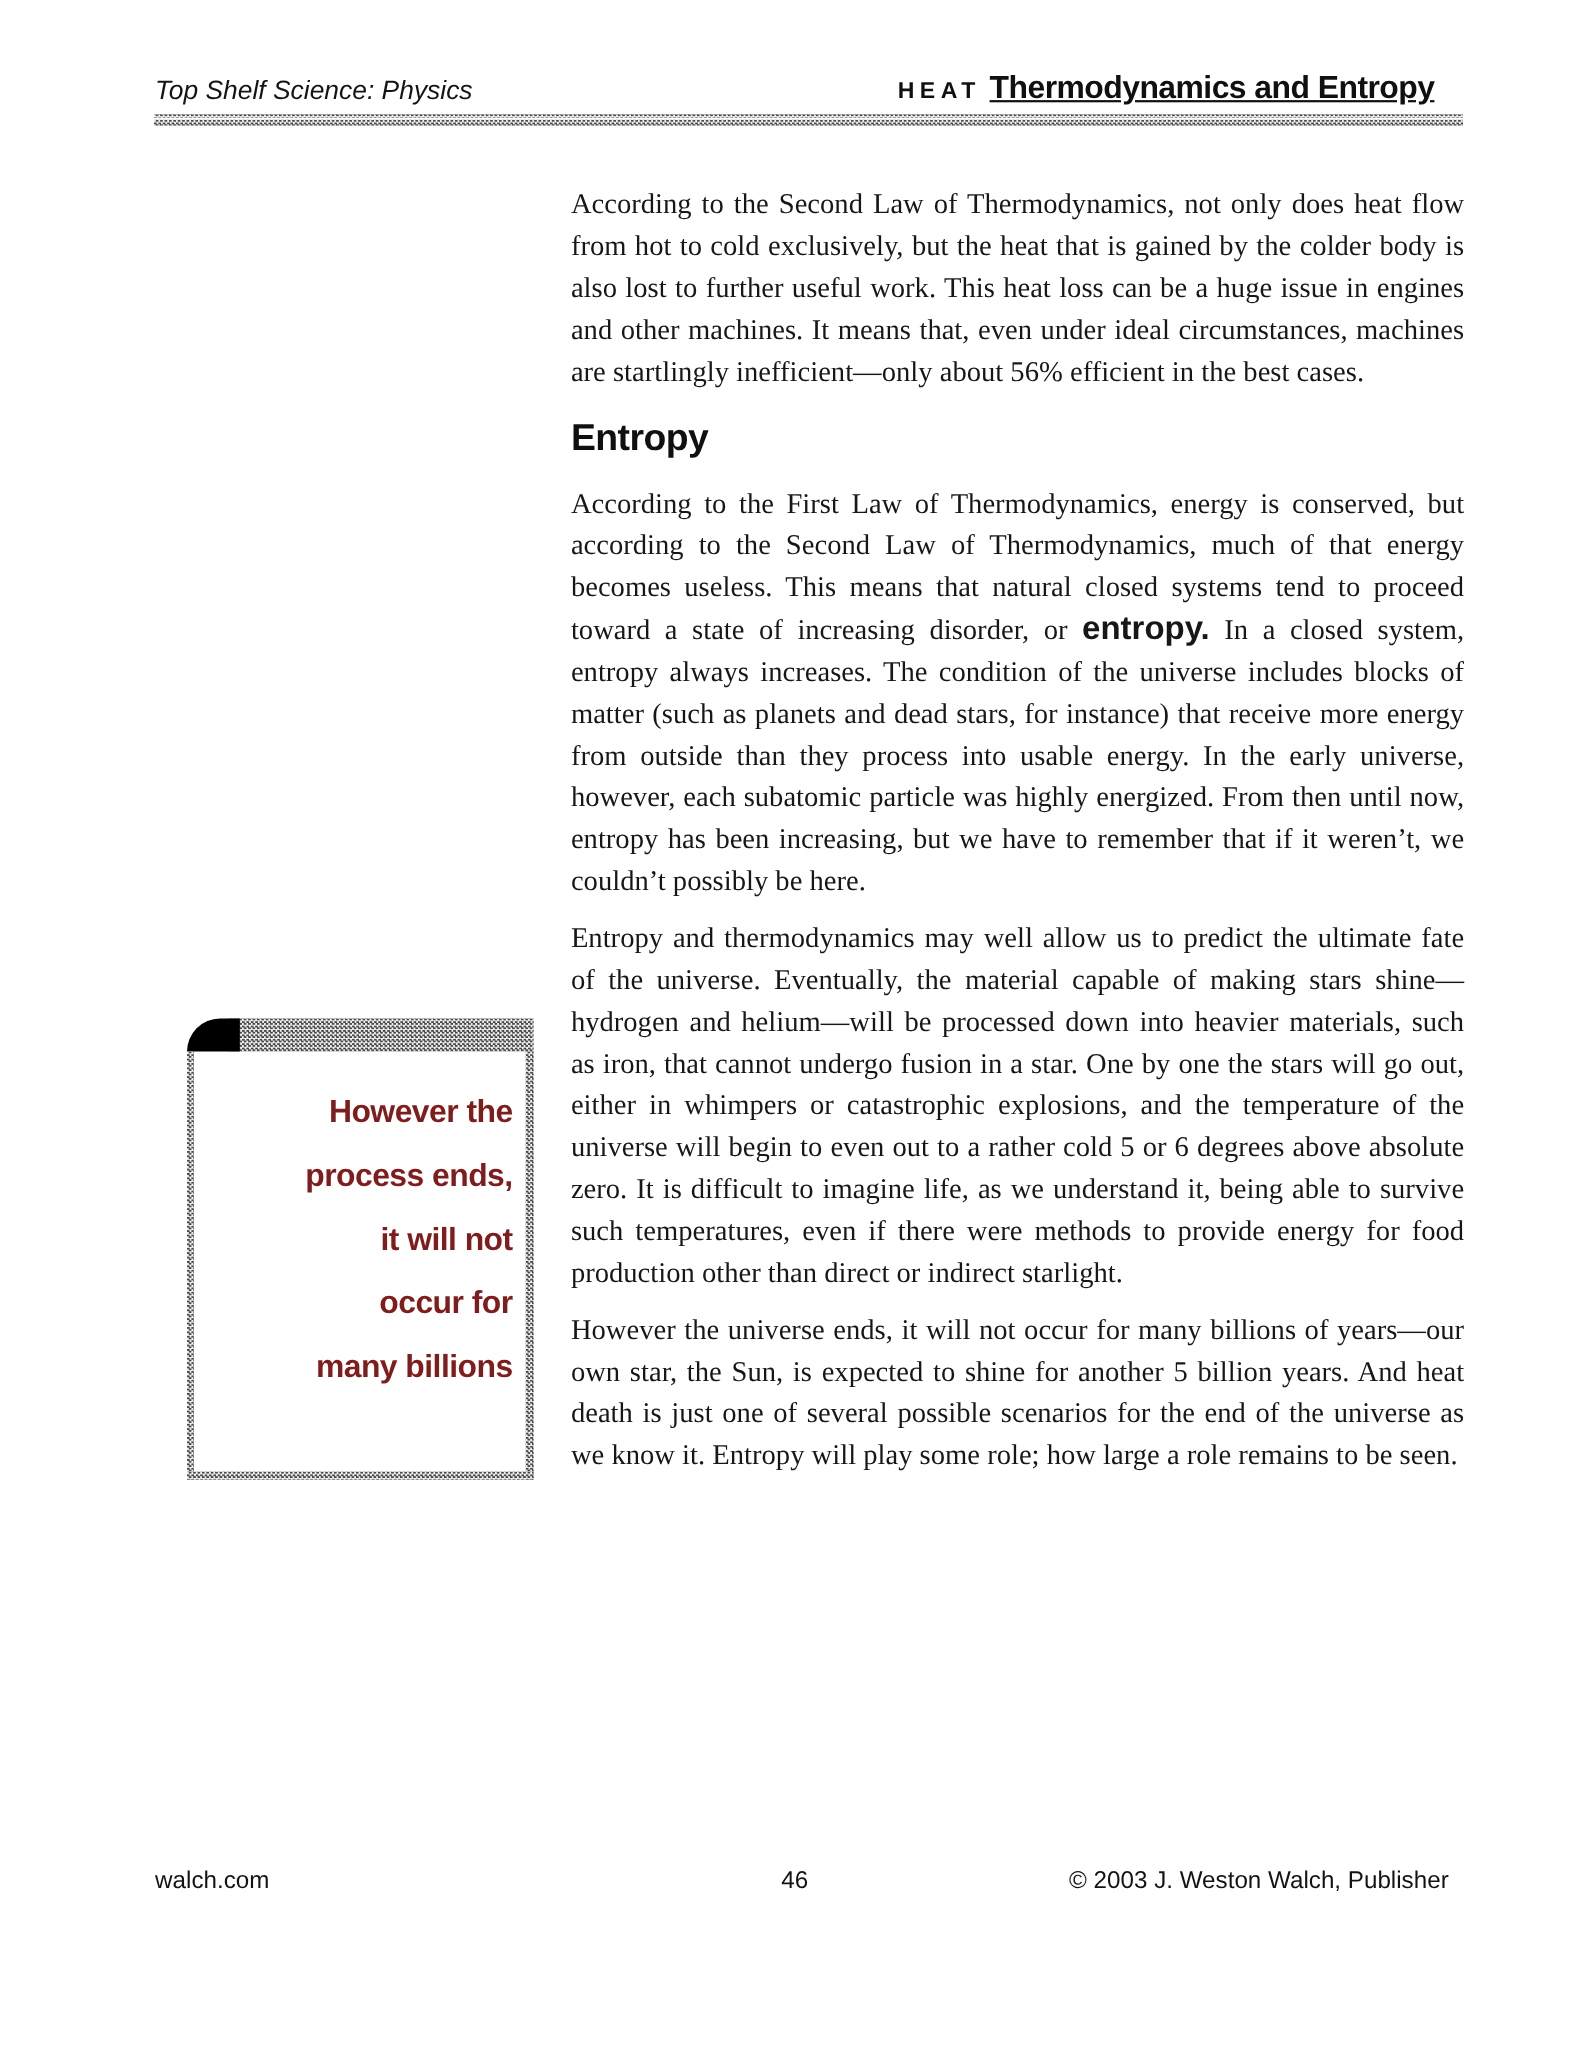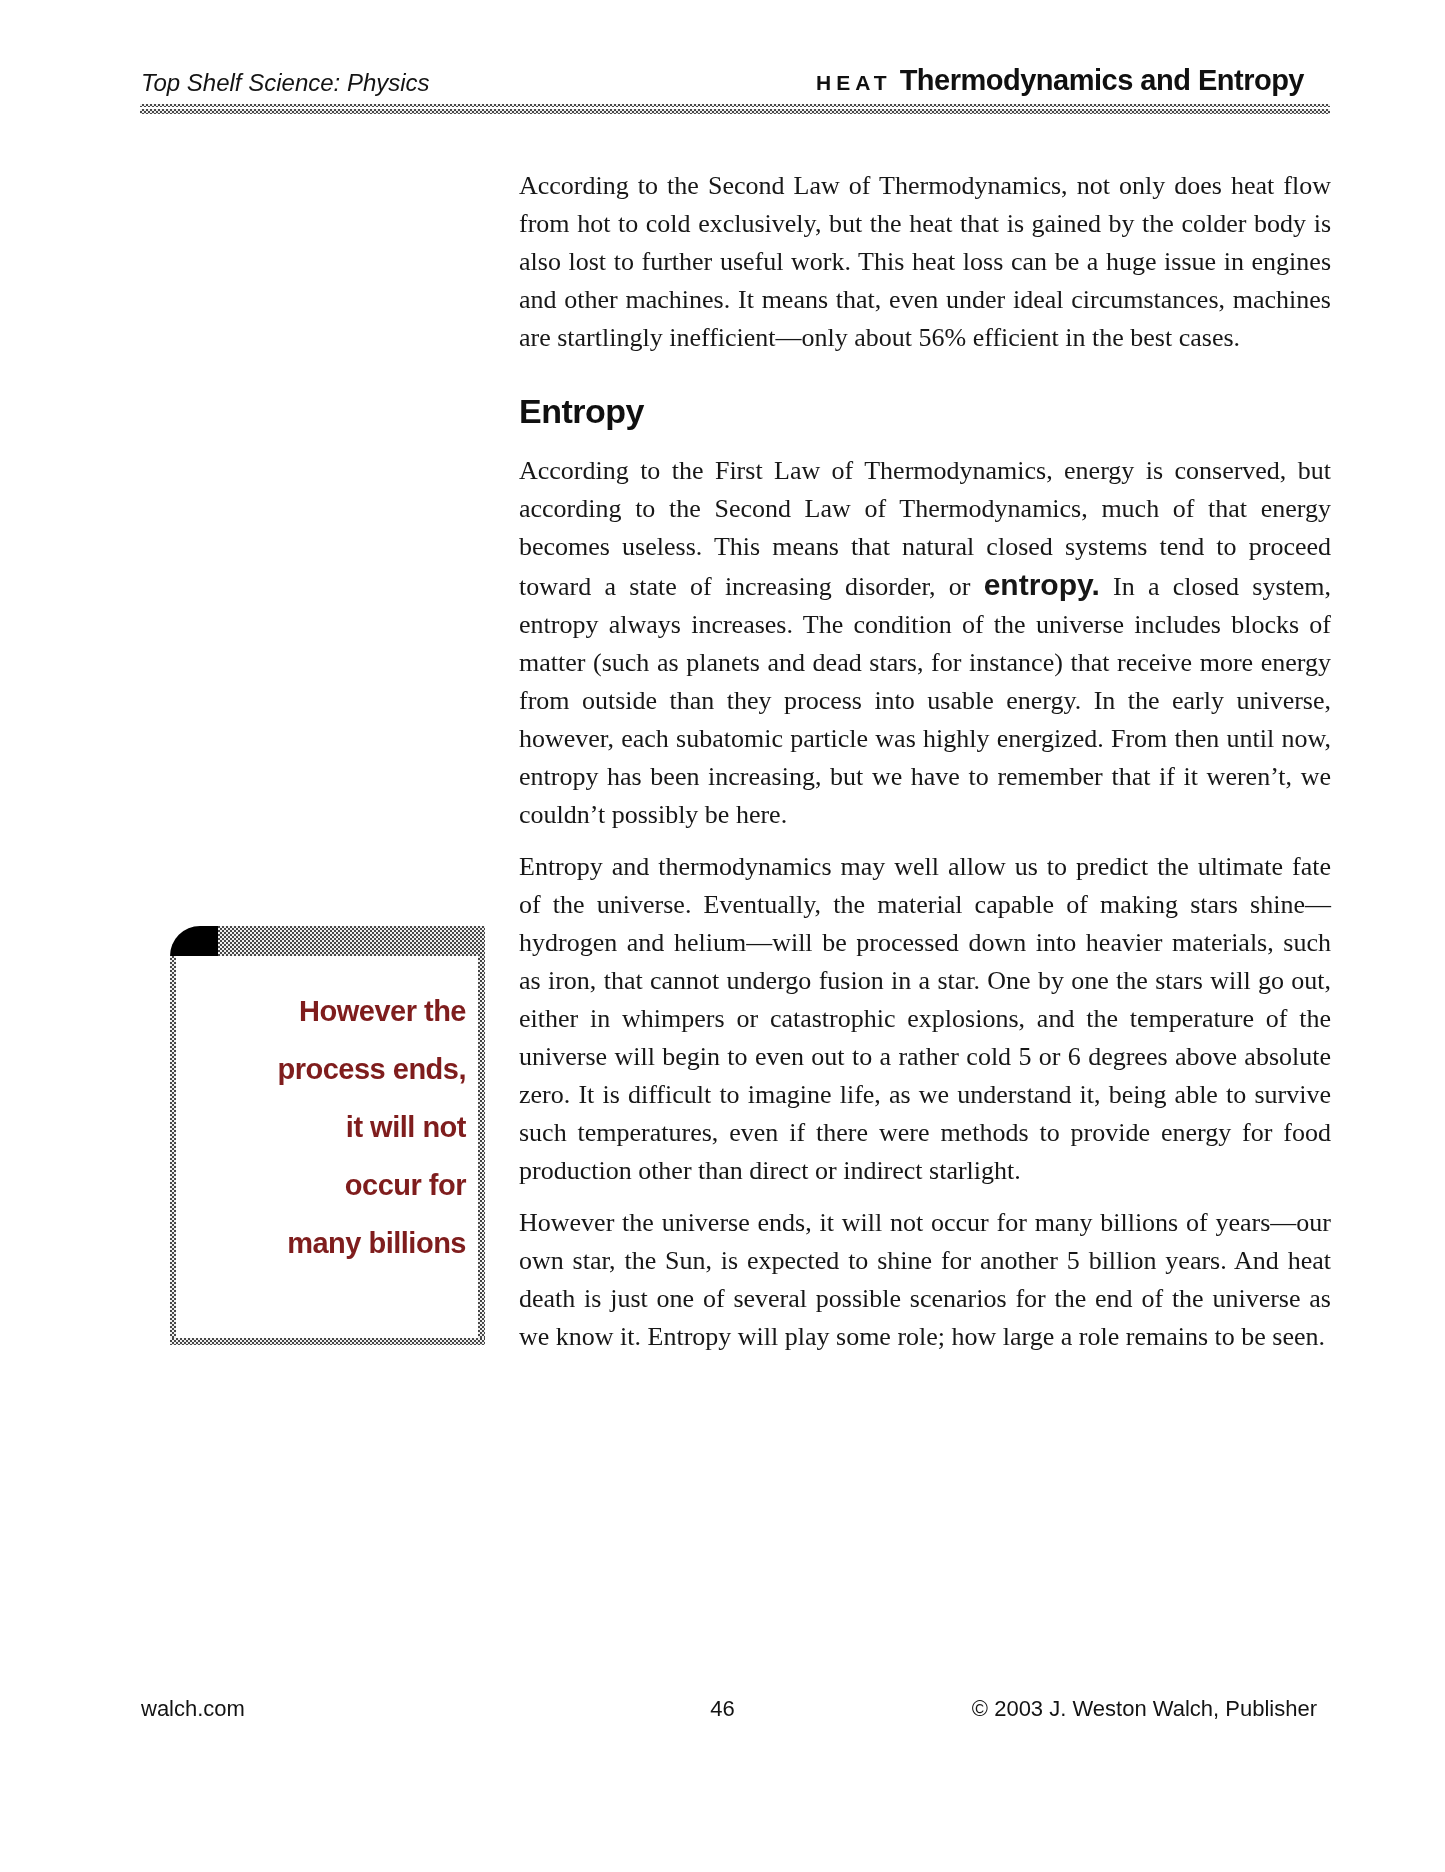--- a/index.html
+++ b/index.html
@@ -32,20 +32,21 @@
   .hdr-unit {
     font: bold 21px/1 "Liberation Sans", "DejaVu Sans", sans-serif;
     letter-spacing: 5px;
     margin-right: 8px;
     color: #101010;
   }
   .hdr-title {
     font: bold 29px/1 "Liberation Sans", "DejaVu Sans", sans-serif;
     letter-spacing: -0.5px;
     color: #101010;
+    text-decoration: underline;
   }
 
   .hatch {
     background: repeating-conic-gradient(#474747 0% 25%, #efefef 0% 50%) 0 0 / 4px 4px;
     background-color: #9a9a9a;
   }
   .rule-wrap { position: absolute; left: 127px; top: 104px; width: 1190px; }
   .rule-thin  { height: 3px; }
   .rule-gap   { height: 2px; background: #ffffff; }
   .rule-thick { height: 5px; }
@@ -58,21 +59,21 @@
     width: 812px;
     font: 26px/38px "Liberation Serif", "DejaVu Serif", serif;
     color: #171717;
     text-align: justify;
   }
   .column p { margin-bottom: 14px; }
   .section-heading {
     font: bold 34px/42px "Liberation Sans", "DejaVu Sans", sans-serif;
     letter-spacing: -0.5px;
     color: #101010;
-    margin-top: 33px;
+    margin-top: 20px;
     margin-bottom: 20px;
     text-align: left;
   }
   .term {
     font-family: "Liberation Sans", "DejaVu Sans", sans-serif;
     font-weight: bold;
     font-size: 30px;
   }
 
   

